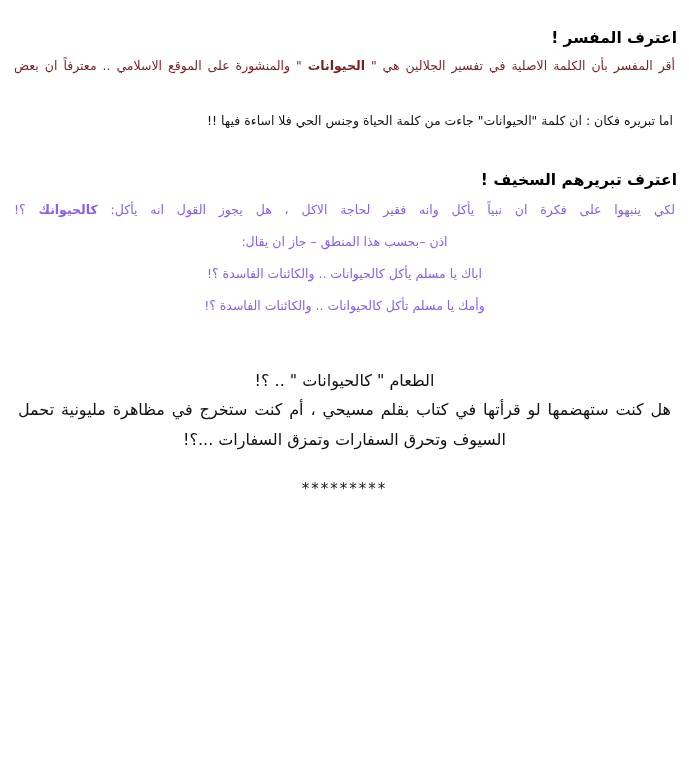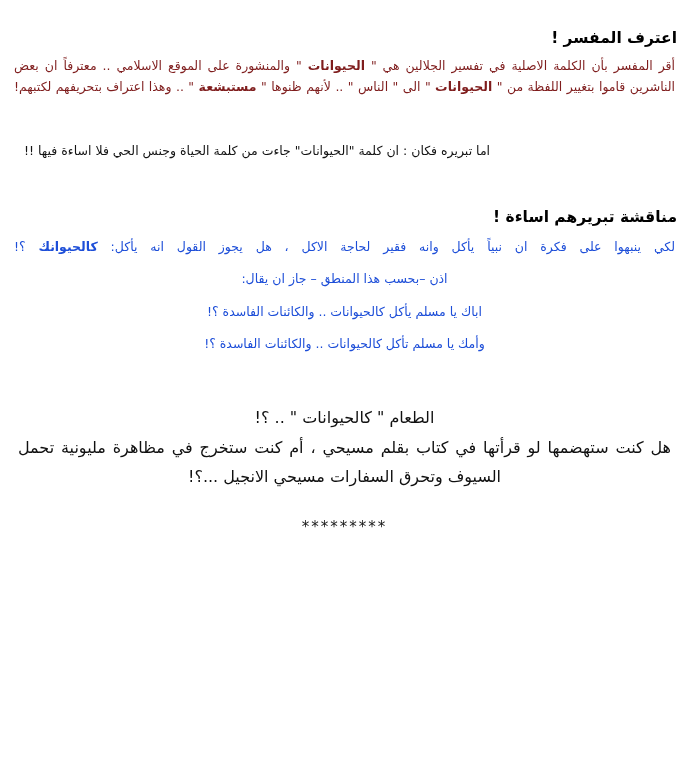--- a/index.html
+++ b/index.html
@@ -46,36 +46,36 @@
     margin: 0;
     color: #7f1d1d;
   }
   .para-sm .ln { display: block; }
 
   .intro { padding: 0 6px 0 6px; }
 
   .reason {
     font-size: 12.5px;
     line-height: 1.7;
-    text-align: left;
+    text-align: right;
     direction: rtl;
-    margin: 16px;
+    margin: 8px;
     color: #131313;
   }
 
   
   .arg-block {
     margin: 0;
     padding: 0 6px 0 6px;
   }
   .arg-line {
     font-size: 12.5px;
     line-height: 1.78;
     direction: rtl;
-    color: #1d4ed8;
+    color: #8b5cf6;
     display: block;
   }
   .arg-justify {
     text-align: justify;
     text-align-last: justify;
   }
   .arg-center { text-align: center; margin-top: 10px; }
 
   
   .para-lg {
@@ -112,44 +112,43 @@
 </style>
 </head>
 <body>
 
 <div class="page">
 
   <h1 class="heading heading-1">اعترف المفسر !</h1>
 
   <div class="para-sm intro">
     <span class="ln">أقر المفسر بأن الكلمة الاصلية في تفسير الجلالين هي " <b class="bold">الحيوانات</b> " والمنشورة على الموقع الاسلامي .. معترفاً ان بعض</span>
-    <span class="ln">الناشرين قاموا بتغيير اللفظة من " <b class="bold">الحيوانات</b> " الى " الناس " .. لأنهم ظنوها " <b class="bold">مستبشعة</b> " .. وهذا اعتراف بتحريفهم لكتبهم!</span>
   </div>
 
   <div class="sp-26"></div>
 
   <div class="reason">اما تبريره فكان : ان كلمة "الحيوانات" جاءت من كلمة الحياة وجنس الحي فلا اساءة فيها !!</div>
 
   <div class="sp-30"></div>
 
-  <h2 class="heading heading-2">مناقشة تبريرهم اساءة !</h2>
+  <h2 class="heading heading-2">اعترف تبريرهم السخيف !</h2>
 
   <div class="arg-block">
     <span class="arg-line arg-justify">لكي ينبهوا على فكرة ان نبياً يأكل وانه فقير لحاجة الاكل ،  هل يجوز القول انه يأكل: <b class="bold">كالحيوانك</b> ؟!</span>
     <span class="arg-line arg-center">اذن –بحسب هذا المنطق – جاز ان يقال:</span>
     <span class="arg-line arg-center">اباك يا مسلم يأكل كالحيوانات .. والكائنات الفاسدة ؟!</span>
     <span class="arg-line arg-center">وأمك يا مسلم تأكل كالحيوانات .. والكائنات الفاسدة ؟!</span>
   </div>
 
   <div class="sp-30"></div>
   <div class="sp-18"></div>
 
   <div class="para-lg">
     <span class="ln-center">الطعام " كالحيوانات " .. ؟!</span>
     <span class="ln-just">هل كنت ستهضمها لو قرأتها في كتاب بقلم مسيحي ، أم كنت ستخرج في مظاهرة مليونية تحمل</span>
-    <span class="ln-center">السيوف وتحرق السفارات مسيحي الانجيل ...؟!</span>
+    <span class="ln-center">السيوف وتحرق السفارات وتمزق السفارات ...؟!</span>
   </div>
 
   <div class="sp-22"></div>
 
   <div class="separator">*********</div>
 
 </div>
 
 </body></html>

